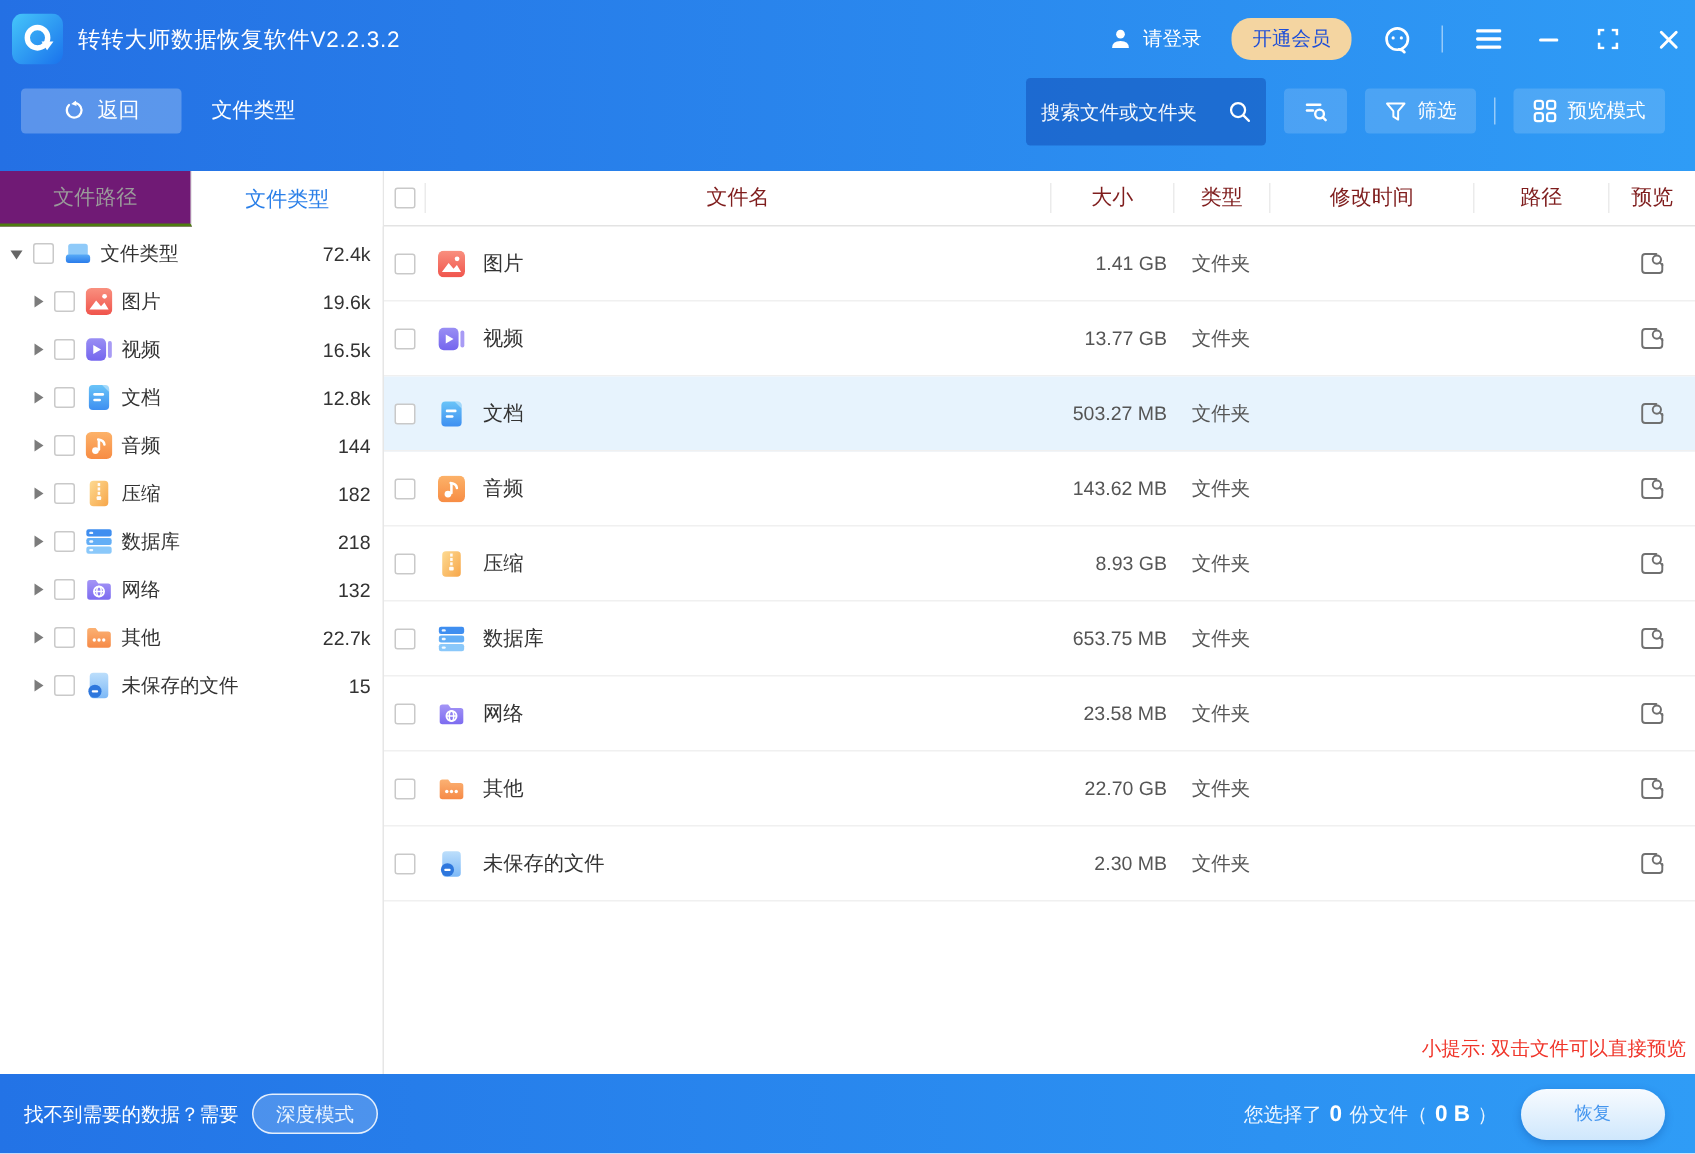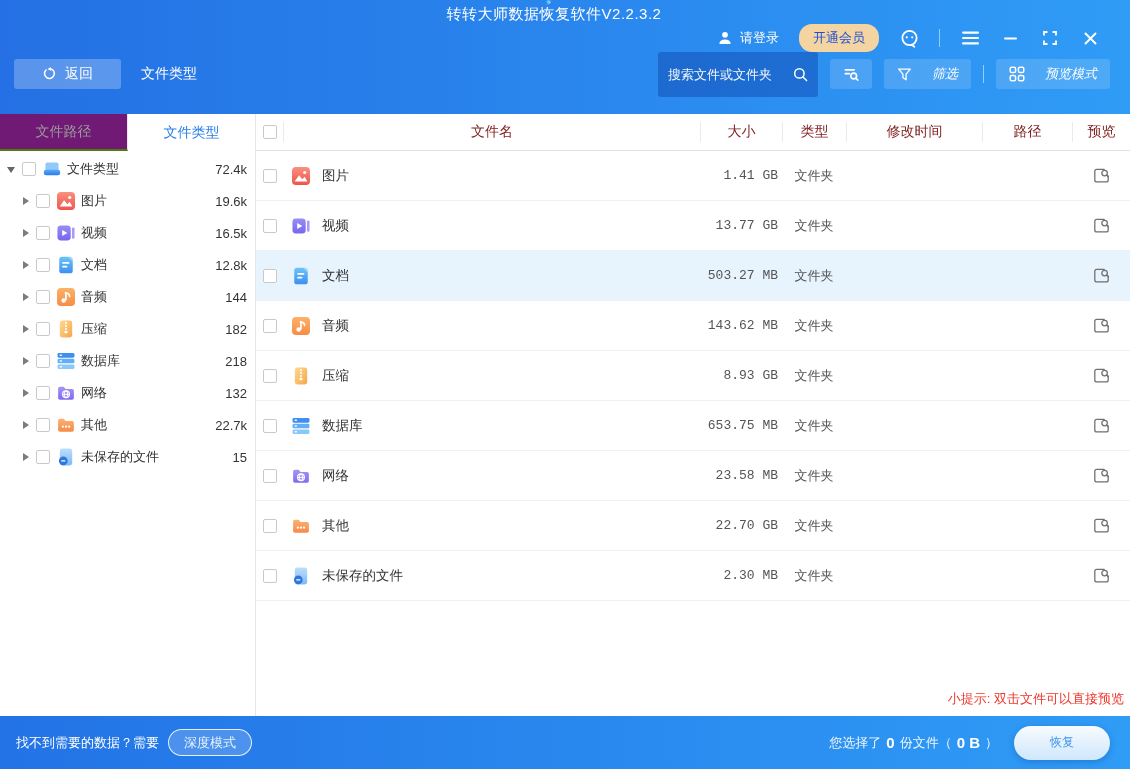--- a/index.html
+++ b/index.html
@@ -2,37 +2,37 @@
 <html><head>
 <meta charset="utf-8">
 <style>
   * { margin:0; padding:0; box-sizing:border-box; }
   html,body { width:1130px; height:769px; overflow:hidden; }
   body { font-family:"Liberation Sans","DejaVu Sans",sans-serif; background:#fff; }
   .app { position:relative; width:1130px; height:769px; display:flex; flex-direction:column; }
 
   
   .header { height:114px; background:linear-gradient(90deg,#2470e4 0%,#2f9cf6 100%); color:#fff; flex:0 0 auto; }
-  .titlebar { height:52px; display:flex; align-items:center; padding:0 30px 0 8px;flex-direction:column; }
+  .titlebar { height:52px; display:flex; align-items:center; padding:0 8px 0 8px; }
   .logo { width:34px; height:34px; margin-right:10px; }
   .apptitle { font-size:15px; letter-spacing:.5px; }
   .tb-right { margin-left:auto; display:flex; align-items:center; gap:20px; }
   .login { display:flex; align-items:center; gap:7px; font-size:13px; cursor:pointer; }
   .vip { background:#f4d5a1; color:#1d4ed8; font-size:13px; padding:5px 14px; border-radius:13px; cursor:pointer; }
   .winbtn { display:flex; align-items:center; justify-content:center; width:20px; height:20px; cursor:pointer; }
   .vdiv { width:1px; height:18px; background:rgba(255,255,255,.5); }
 
   .toolbar { height:44px; display:flex; align-items:center; padding:0 20px 0 14px; gap:14px; }
   .backbtn { display:flex; align-items:center; gap:9px; background:rgba(255,255,255,.25); border-radius:3px; height:30px; padding:0 28px; font-size:14px; cursor:pointer; }
   .crumb { font-size:14px; margin-left:6px; }
   .tb-tools { margin-left:auto; display:flex; align-items:center; gap:12px; }
   .searchbox { display:flex; align-items:center; background:rgba(10,62,168,.42); border-radius:3px; height:45px; width:160px; padding:0 10px;margin-left:46px; }
   .searchbox input { flex:1; background:transparent; border:none; outline:none; color:#fff; font-size:13px; width:100px; font-family:inherit; }
   .searchbox input::placeholder { color:rgba(255,255,255,.95); }
-  .toolbtn { display:flex; align-items:center; justify-content:center; gap:20px; background:rgba(255,255,255,.15); border-radius:3px; height:30px; padding:0 13px; font-size:13px; cursor:pointer;font-style:italic; }
+  .toolbtn { display:flex; align-items:center; justify-content:center; gap:7px; background:rgba(255,255,255,.15); border-radius:3px; height:30px; padding:0 13px; font-size:13px; cursor:pointer; }
 
   
   .content { flex:1 1 auto; display:flex; min-height:0; position:relative; }
   .sidebar { width:256px; flex:0 0 auto; border-right:1px solid #e6e6e6; display:flex; flex-direction:column; background:#fff; }
   .tabs { display:flex; height:37px; flex:0 0 auto; }
   .tab { flex:1; display:flex; align-items:center; justify-content:center; font-size:14px; cursor:pointer; }
   .tab.inactive { background:#701a75; color:#9a9a9a; border-right:1px solid #e8e8e8; border-bottom:2px solid #4d7c0f; }
   .tab.active { background:#fff; color:#2a7fe8; }
   .tree { padding-top:2px; }
   .titem { height:32px; display:flex; align-items:center; cursor:pointer; padding-right:8px; }
@@ -54,21 +54,21 @@
   .col-name { flex:1 1 auto; min-width:0; }
   .col-size { width:82px; flex:0 0 auto; }
   .col-type { width:64px; flex:0 0 auto; }
   .col-mtime { width:136px; flex:0 0 auto; }
   .col-path { width:90px; flex:0 0 auto; }
   .col-prev { width:58px; flex:0 0 auto; }
   .trow { display:flex; align-items:center; height:50px; flex:0 0 auto; border-bottom:1px solid #f0f0f0; }
   .trow.selected { background:#e7f3fd; }
   .rname { display:flex; align-items:center; justify-content:flex-start; padding-left:9px; }
   .fname { font-size:13.5px; color:#333; margin-left:12px; }
-  .rsize { display:flex; align-items:center; justify-content:flex-end; padding-right:4px; font-size:13px; color:#555;font-family:Liberation Mono, monospace; }
+  .rsize { display:flex; align-items:center; justify-content:flex-end; padding-right:4px; font-size:13px; color:#555; }
   .rtype { display:flex; align-items:center; justify-content:center; font-size:13px; color:#555; }
   .rprev { display:flex; align-items:center; justify-content:center; cursor:pointer; }
   .picon { width:17px; height:17px; }
   .tip { position:absolute; right:6px; bottom:8px; font-size:13px; color:#f0362b; }
 
   
   .footer { height:53px; flex:0 0 auto; background:linear-gradient(90deg,#2373e6 0%,#2f9cf6 100%); display:flex; align-items:center; padding:0 20px 0 16px; color:#fff; }
   .prompt { font-size:13px; font-weight:normal; }
   .deepbtn { margin-left:9px; height:27px; padding:0 15px; border-radius:14px; border:1px solid rgba(255,255,255,.85); background:rgba(255,255,255,.18); color:#eaf4ff; font-size:13px; display:flex; align-items:center; cursor:pointer; }
   .f-right { margin-left:auto; display:flex; align-items:center; gap:16px; }

